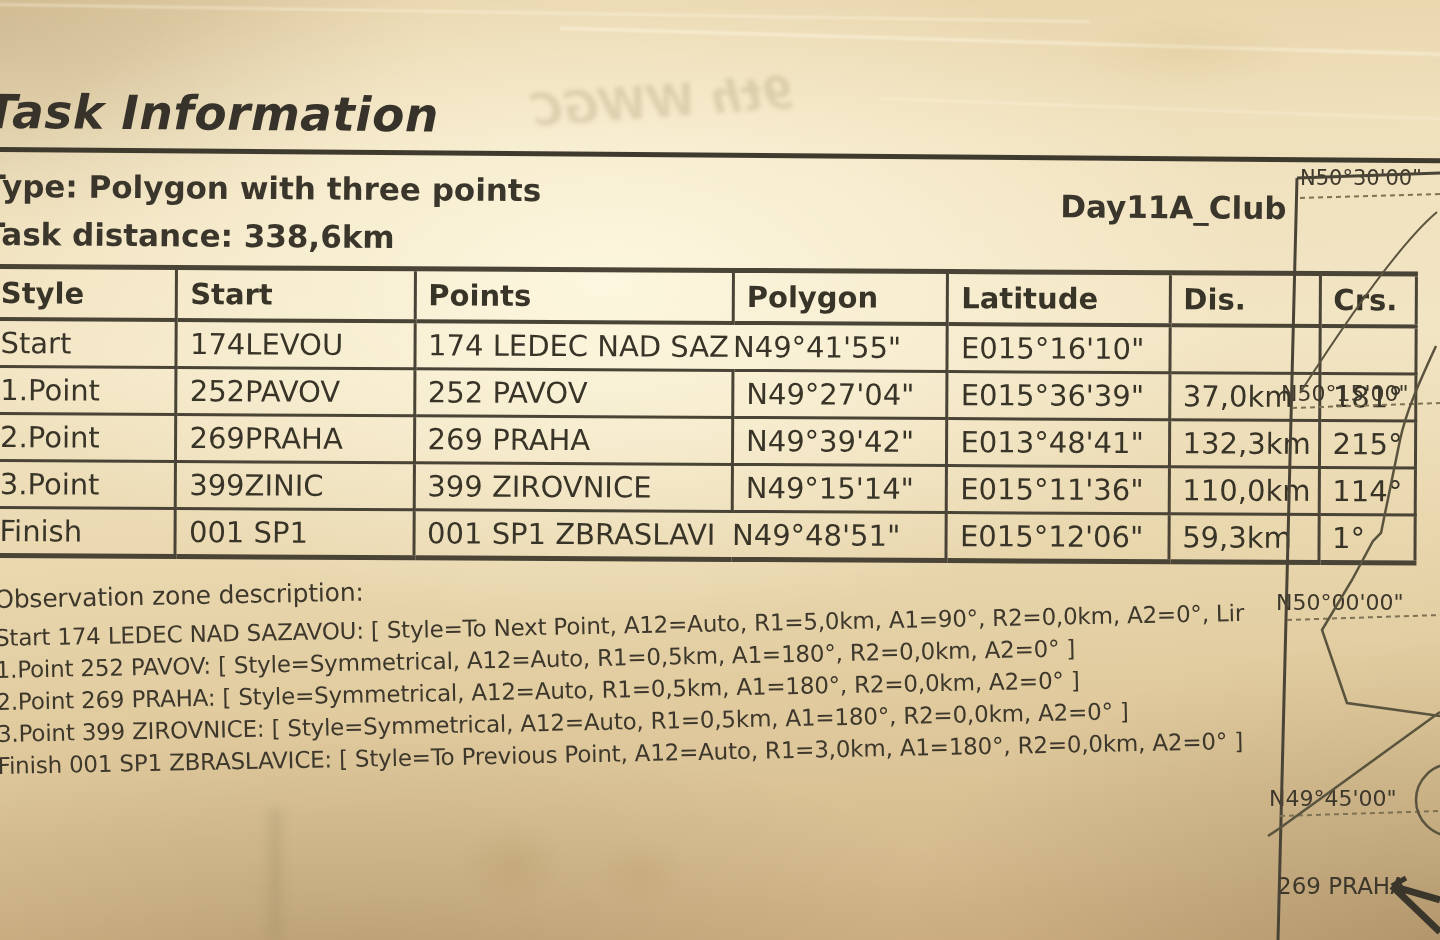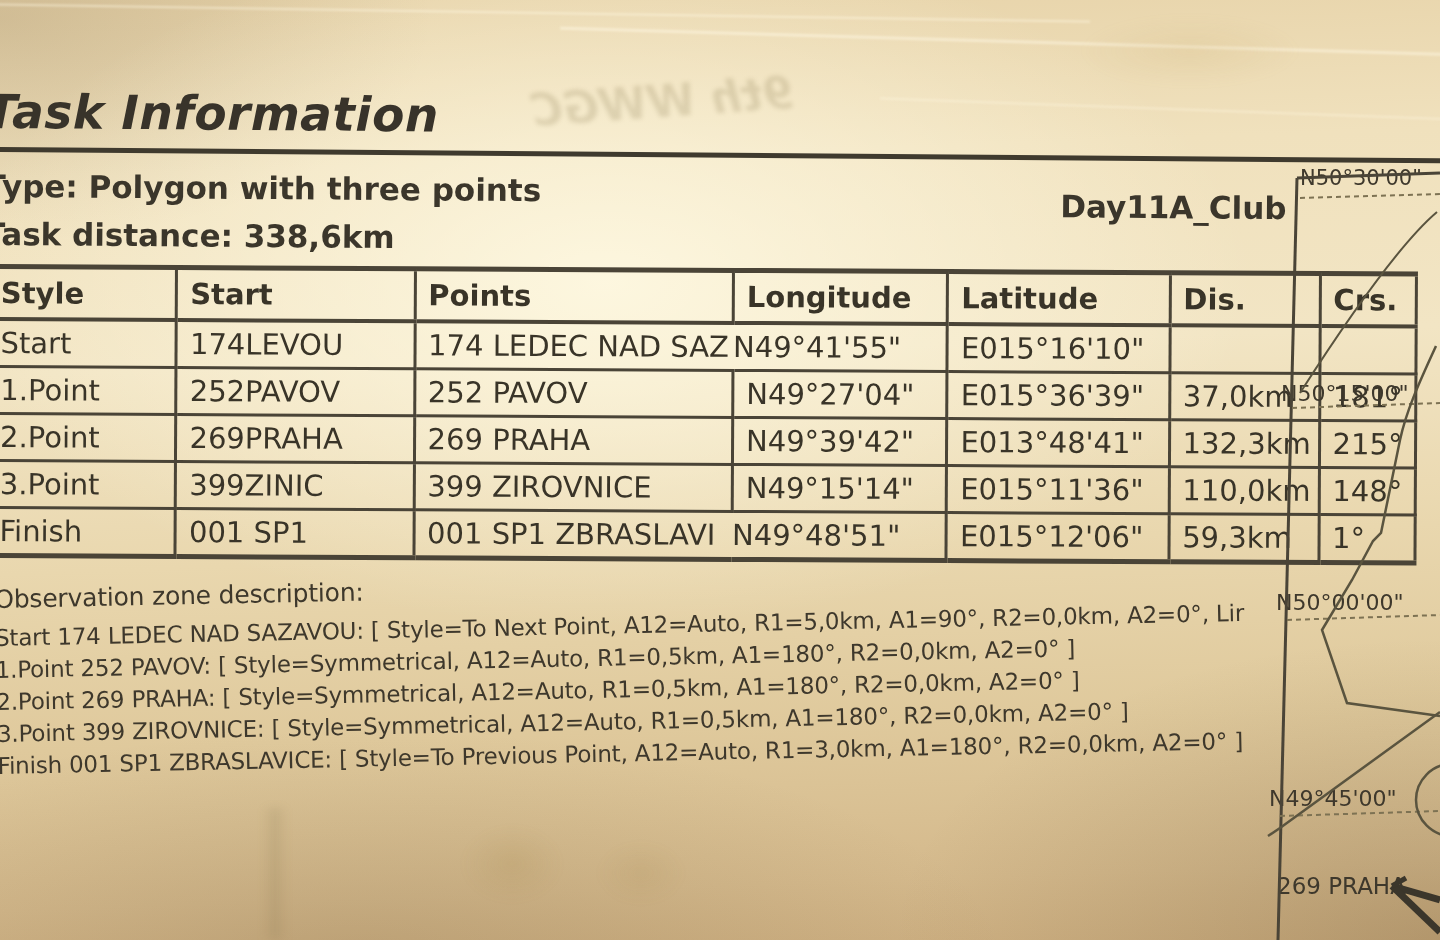--- a/index.html
+++ b/index.html
@@ -102,21 +102,21 @@
     <div class="dist-line">Task distance: 338,6km</div>
     <div class="day-label">Day11A_Club</div>
   </div>
 
   <table class="task-table">
     <tbody>
         <tr>
       <th class="c0">Style</th>
       <th class="c1">Start</th>
       <th class="c2">Points</th>
-      <th class="c3">Longitude</th>
+      <th class="c3">Polygon</th>
       <th class="c4">Latitude</th>
       <th class="c5">Dis.</th>
       <th class="c6">Crs.</th>
     </tr>
     <tr>
       <td class="c0">Start</td>
       <td class="c1">174LEVOU</td>
       <td class="c2 no-r">174 LEDEC NAD SAZ</td>
       <td class="c3 no-l">N49°41'55"</td>
       <td class="c4">E015°16'10"</td>
@@ -141,21 +141,21 @@
       <td class="c5">132,3km</td>
       <td class="c6">215°</td>
     </tr>
     <tr>
       <td class="c0">3.Point</td>
       <td class="c1">399ZINIC</td>
       <td class="c2">399 ZIROVNICE</td>
       <td class="c3">N49°15'14"</td>
       <td class="c4">E015°11'36"</td>
       <td class="c5">110,0km</td>
-      <td class="c6">148°</td>
+      <td class="c6">114°</td>
     </tr>
     <tr class="last">
       <td class="c0">Finish</td>
       <td class="c1">001 SP1</td>
       <td class="c2 no-r">001 SP1 ZBRASLAVI</td>
       <td class="c3 no-l">N49°48'51"</td>
       <td class="c4">E015°12'06"</td>
       <td class="c5">59,3km</td>
       <td class="c6">1°</td>
     </tr>

